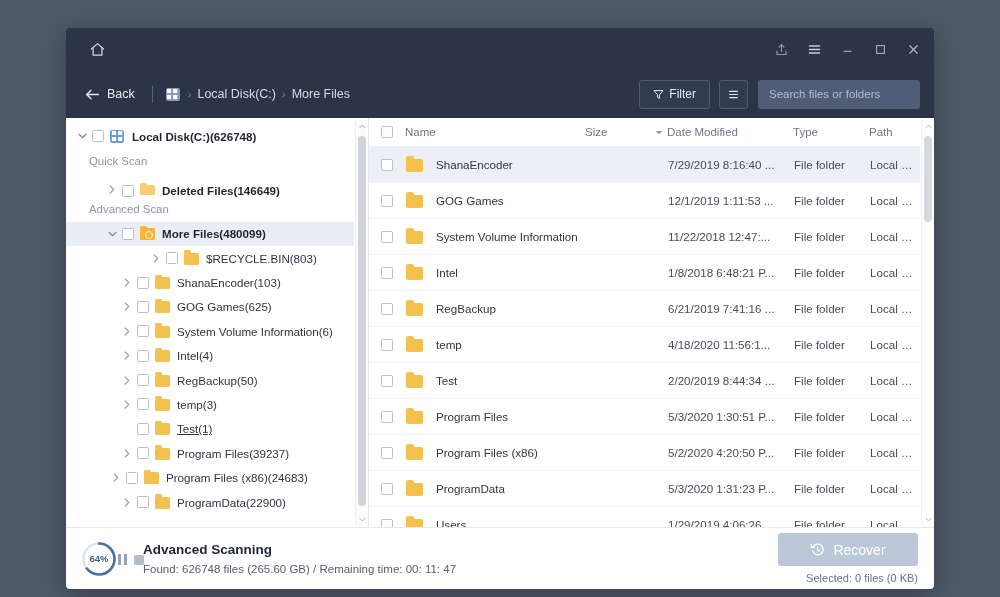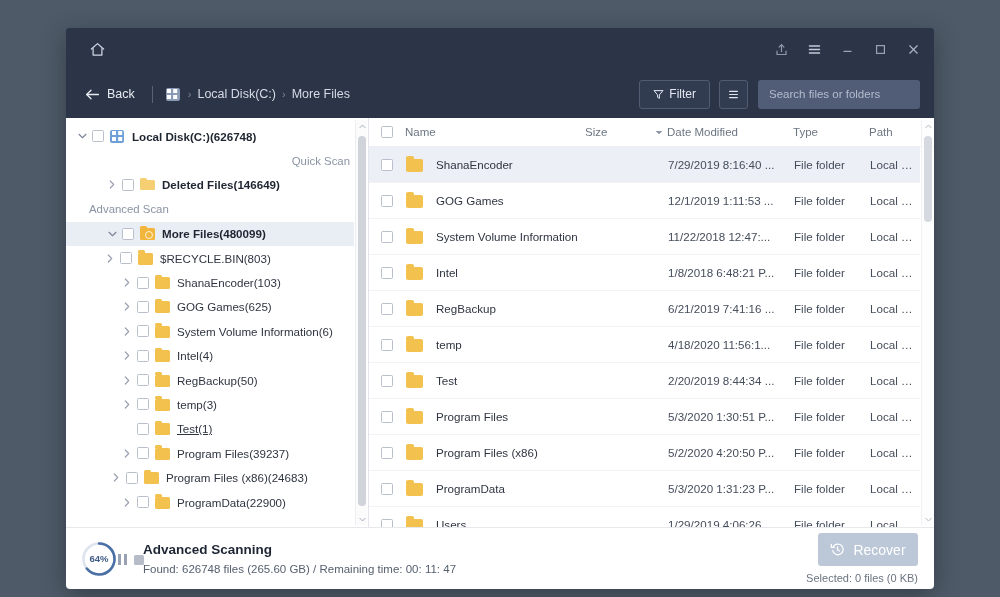--- a/index.html
+++ b/index.html
@@ -461,21 +461,21 @@
   }
   #footer-right {
     display: flex;
     flex-direction: column;
     align-items: flex-end;
     gap: 6px;
   }
   #recover-btn {
     display: flex; align-items: center; justify-content: center;
     gap: 8px;
-    width: 100px; height: 33px;
+    width: 140px; height: 33px;
     background: #bcc8d8;
     color: #ffffff;
     border-radius: 3px;
     font-size: 14px;
     cursor: default;
   }
   #selected-text {
     font-size: 11px;
     color: #6a7481;
   }
@@ -592,24 +592,24 @@
               <svg width="9" height="6" viewBox="0 0 9 6">
                 <path d="M1 1.3 4.5 4.7 8 1.3" fill="none" stroke="#7e879a" stroke-width="1.2" stroke-linecap="round" stroke-linejoin="round"></path>
               </svg>
             </span>
             <span class="tree-cb"></span>
             <span class="tree-ico">
               <span class="drive-glyph"></span>
             </span>
             <span class="tree-label">Local Disk(C:)(626748)</span>
           </div>
-          <div class="tree-row label-only" style="padding-left: 23px; justify-content: flex-end;">
+          <div class="tree-row label-only" style="padding-left: 23px;">
             <span>Quick Scan</span>
           </div>
-          <div class="tree-row bold" style="padding-left: 38px;">
+          <div class="tree-row bold" style="padding-left: 38px; align-items: flex-end;">
             <span class="twisty">
               <svg width="6" height="9" viewBox="0 0 6 9">
                 <path d="M1.3 1 4.7 4.5 1.3 8" fill="none" stroke="#9aa2b1" stroke-width="1.2" stroke-linecap="round" stroke-linejoin="round"></path>
               </svg>
             </span>
             <span class="tree-cb"></span>
             <span class="tree-ico">
               <span class="folder-open-glyph"></span>
             </span>
             <span class="tree-label">Deleted Files(146649)</span>
@@ -622,21 +622,21 @@
               <svg width="9" height="6" viewBox="0 0 9 6">
                 <path d="M1 1.3 4.5 4.7 8 1.3" fill="none" stroke="#7e879a" stroke-width="1.2" stroke-linecap="round" stroke-linejoin="round"></path>
               </svg>
             </span>
             <span class="tree-cb"></span>
             <span class="tree-ico">
               <span class="folder-gear-glyph"></span>
             </span>
             <span class="tree-label">More Files(480099)</span>
           </div>
-          <div class="tree-row" style="padding-left: 28px; margin-left: 8px;">
+          <div class="tree-row" style="padding-left: 82px;">
             <span class="twisty">
               <svg width="6" height="9" viewBox="0 0 6 9">
                 <path d="M1.3 1 4.7 4.5 1.3 8" fill="none" stroke="#9aa2b1" stroke-width="1.2" stroke-linecap="round" stroke-linejoin="round"></path>
               </svg>
             </span>
             <span class="tree-cb"></span>
             <span class="tree-ico">
               <span class="folder-glyph"></span>
             </span>
             <span class="tree-label">$RECYCLE.BIN(803)</span>

